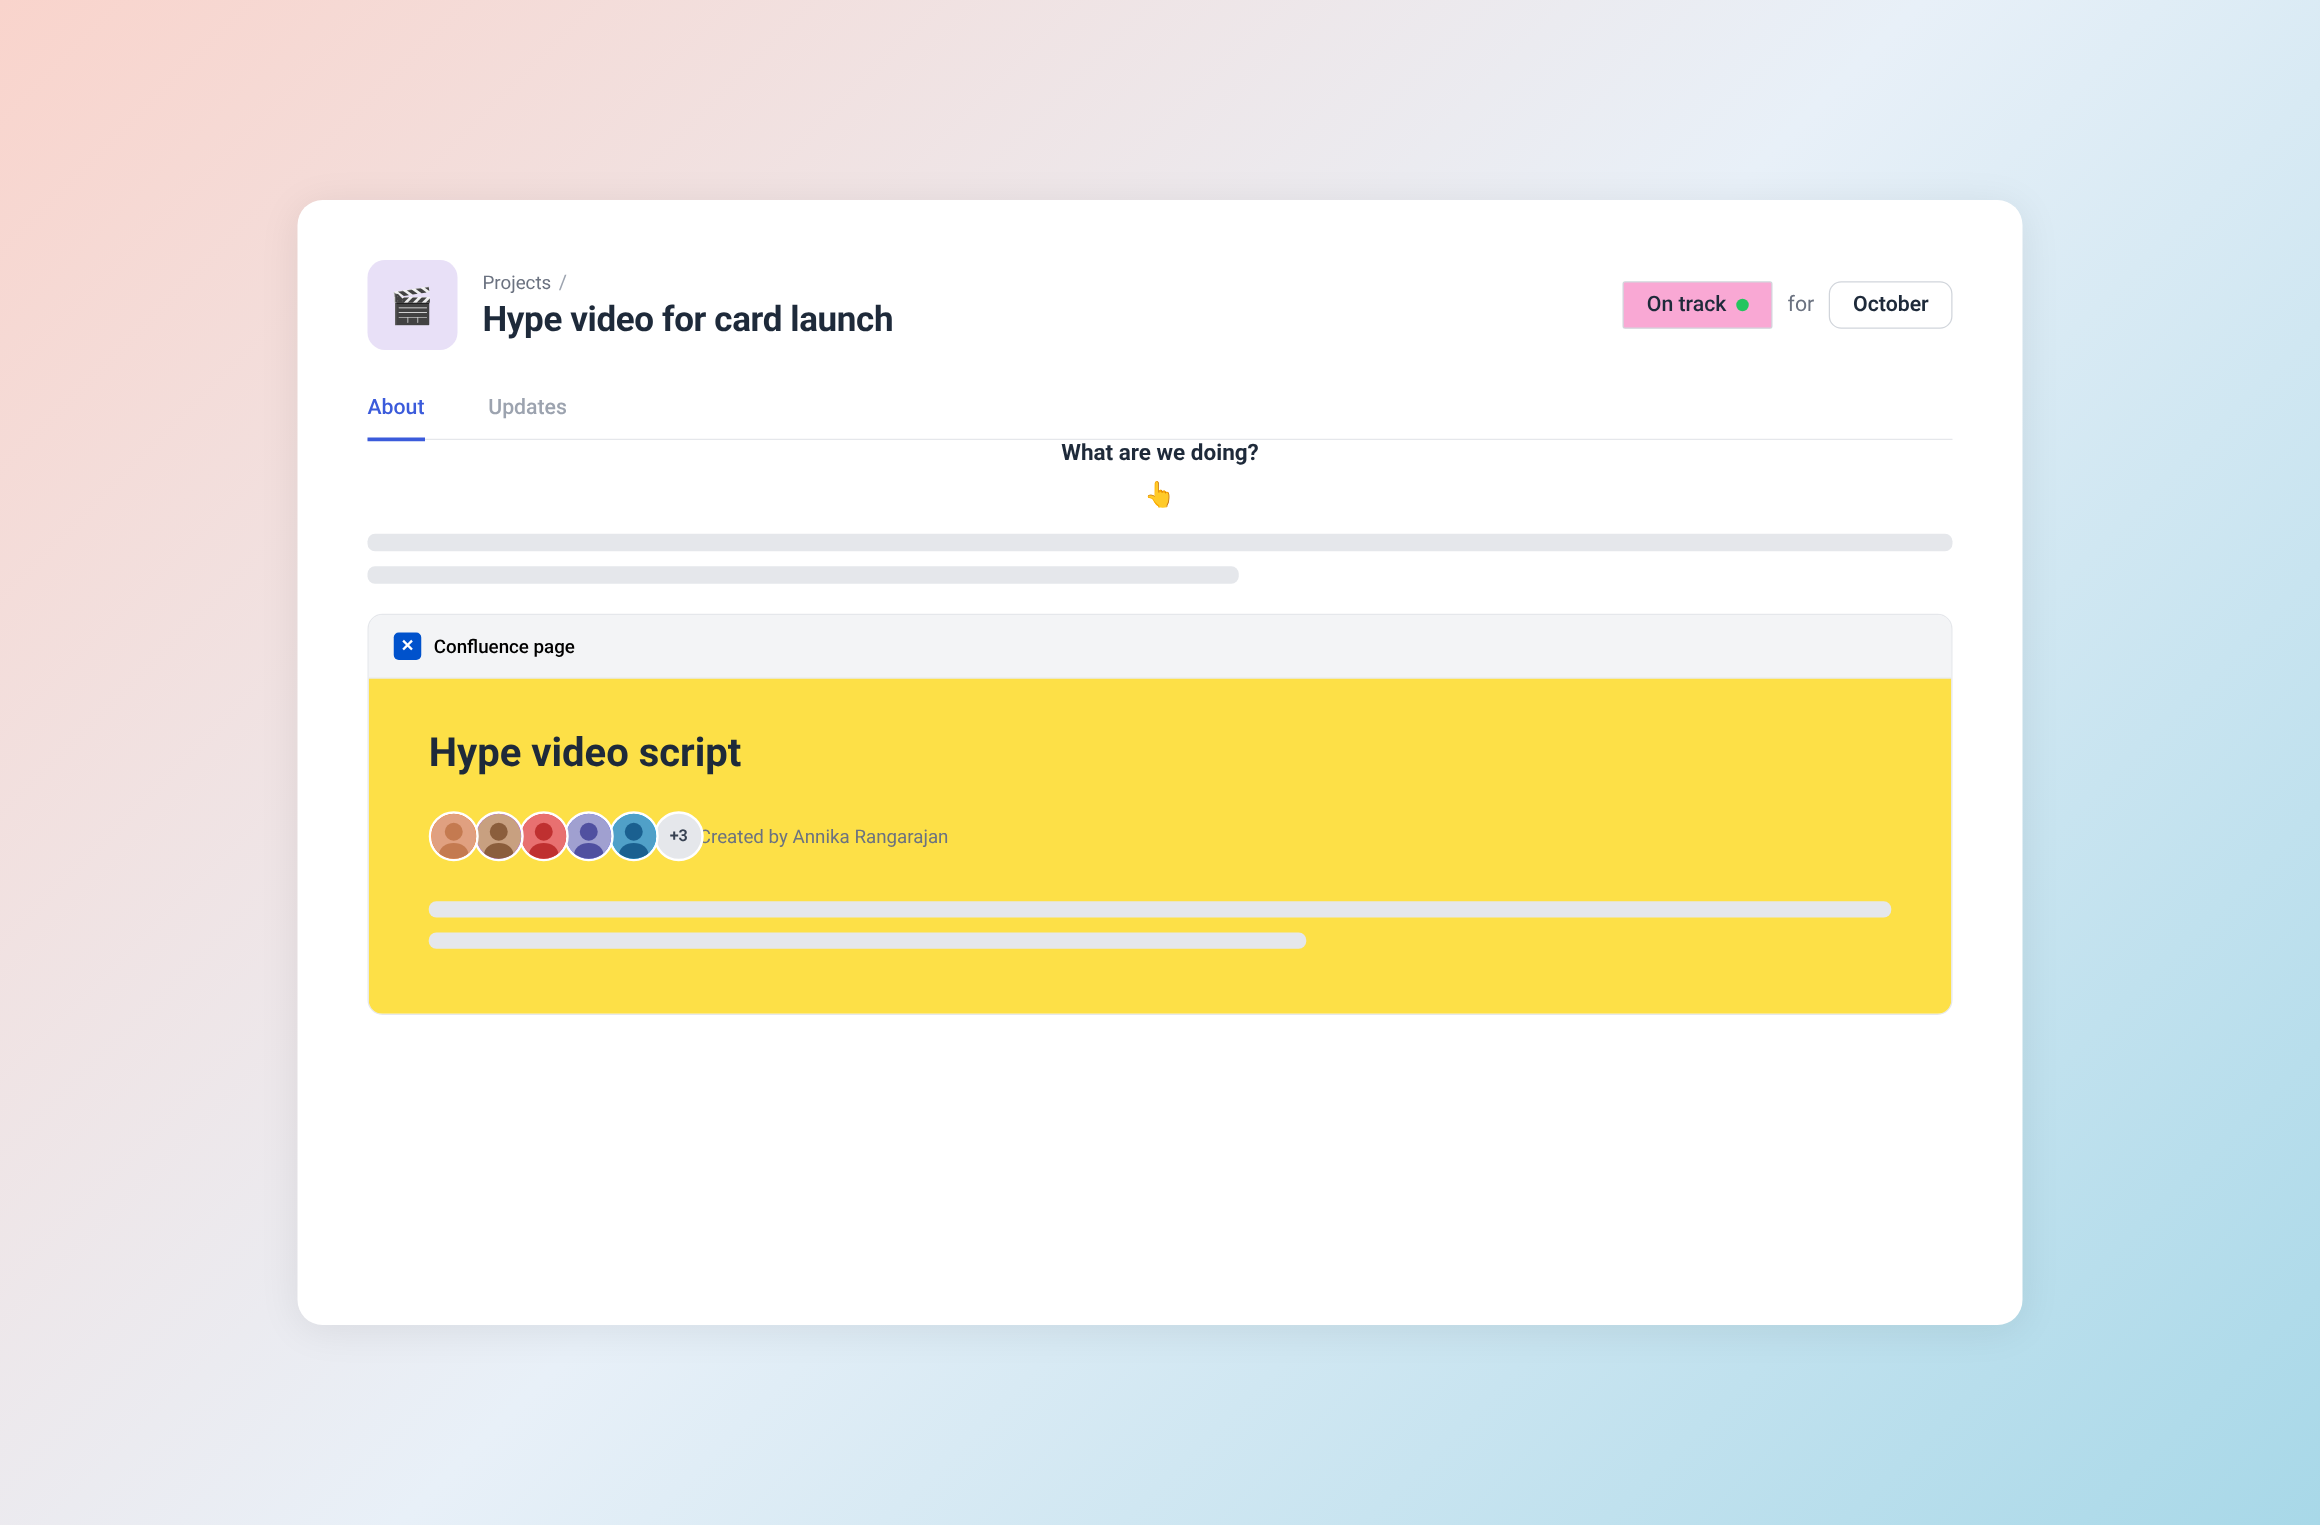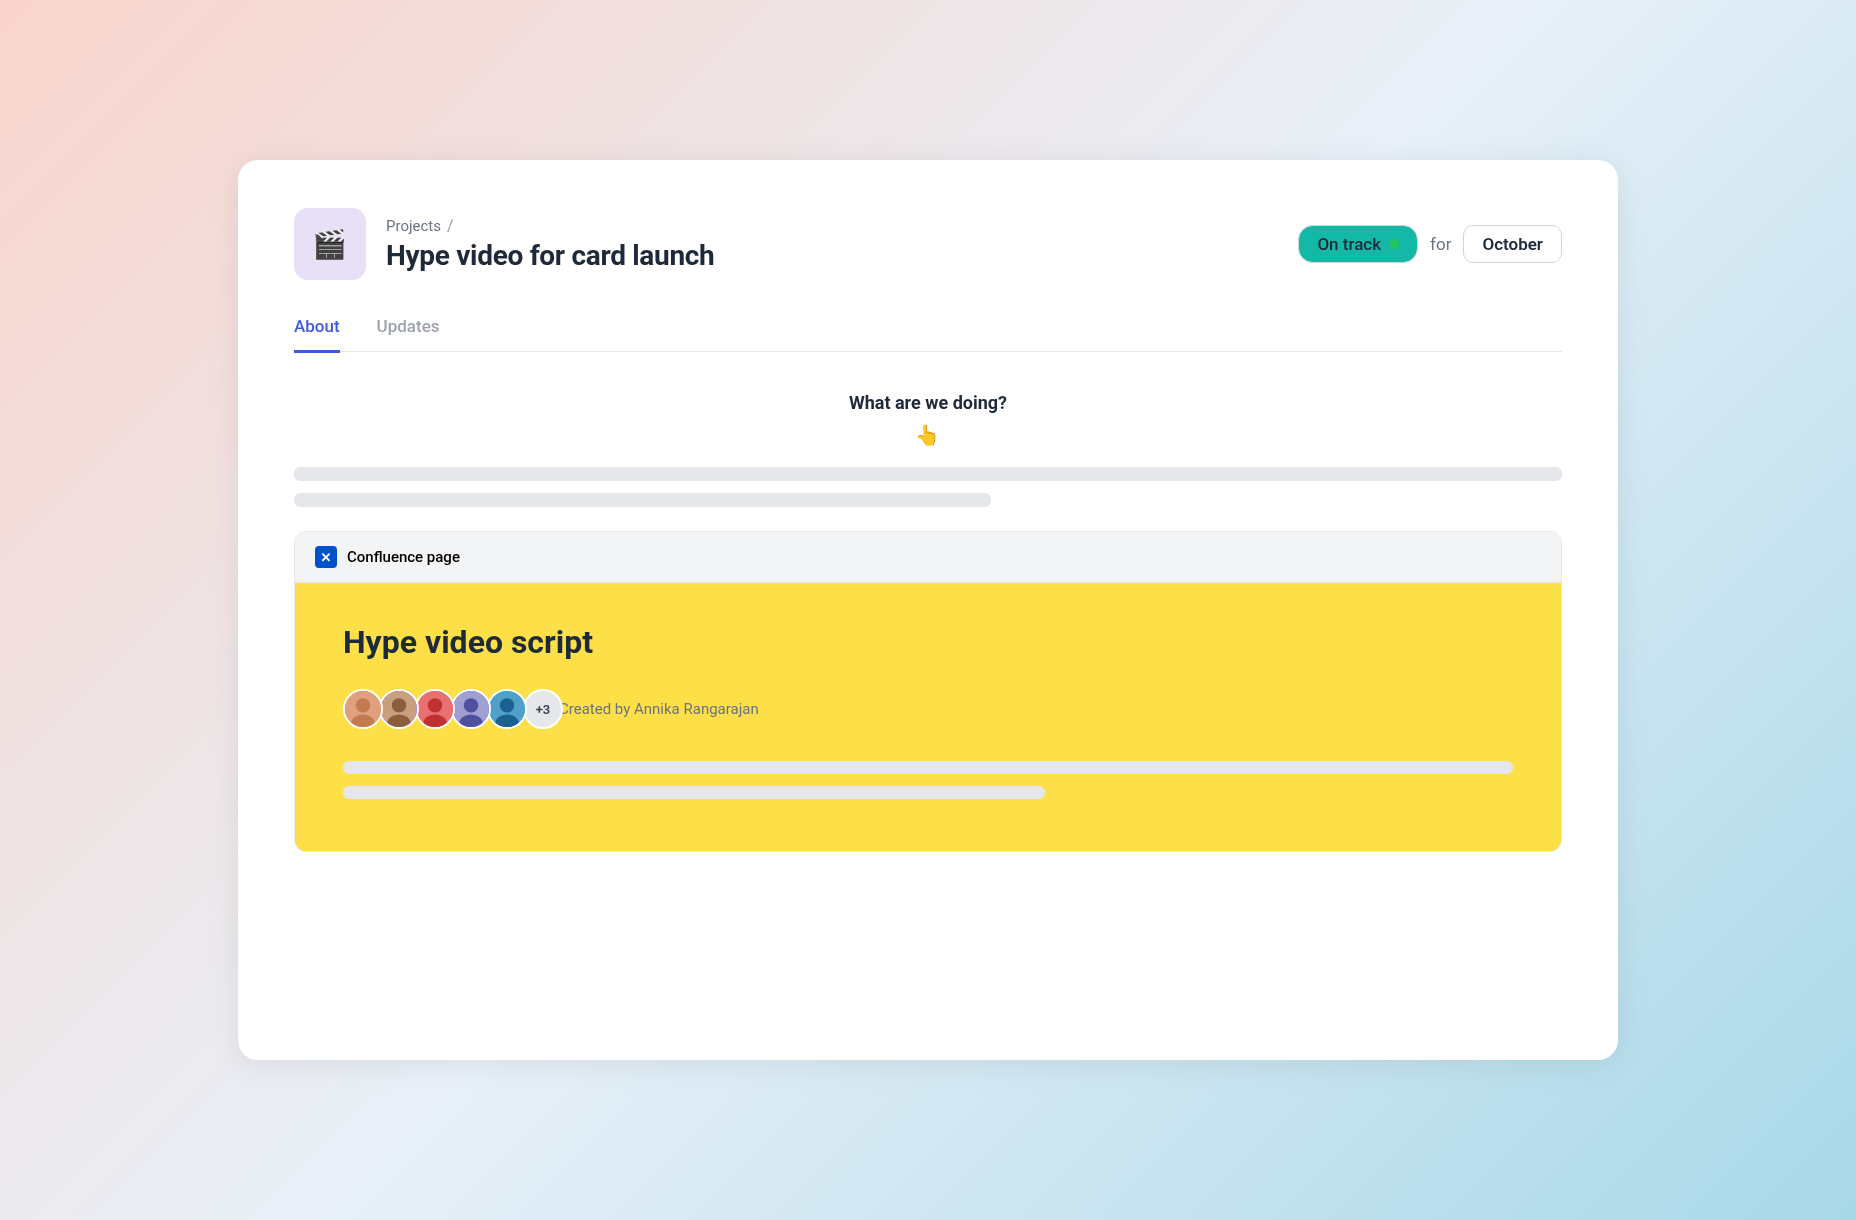--- a/index.html
+++ b/index.html
@@ -85,25 +85,25 @@
       align-items: center;
       gap: 12px;
     }
 
     .status-badge {
       display: flex;
       align-items: center;
       gap: 8px;
       padding: 8px 18px;
       border: 1.5px solid #d1d5db;
-      border-radius: 15px;
+      border-radius: 2px;
       font-size: 17px;
       font-weight: 500;
       color: #1e2a3a;
-      background: #14b8a6;
+      background: #f9a8d4;
     }
 
     .status-dot {
       width: 10px;
       height: 10px;
       border-radius: 50%;
       background: #22c55e;
       display: inline-block;
     }
 
@@ -118,23 +118,22 @@
       border-radius: 10px;
       font-size: 17px;
       font-weight: 600;
       color: #1e2a3a;
       background: #fff;
     }
 
     
     .tabs {
       display: flex;
-      gap: 37px;
+      gap: 51px;
       border-bottom: 1.5px solid #e5e7eb;
-      margin-bottom: 40px;
     }
 
     .tab {
       padding-bottom: 14px;
       font-size: 17px;
       font-weight: 500;
       color: #9ca3af;
       cursor: pointer;
       border-bottom: 3px solid transparent;
       margin-bottom: -2px;

